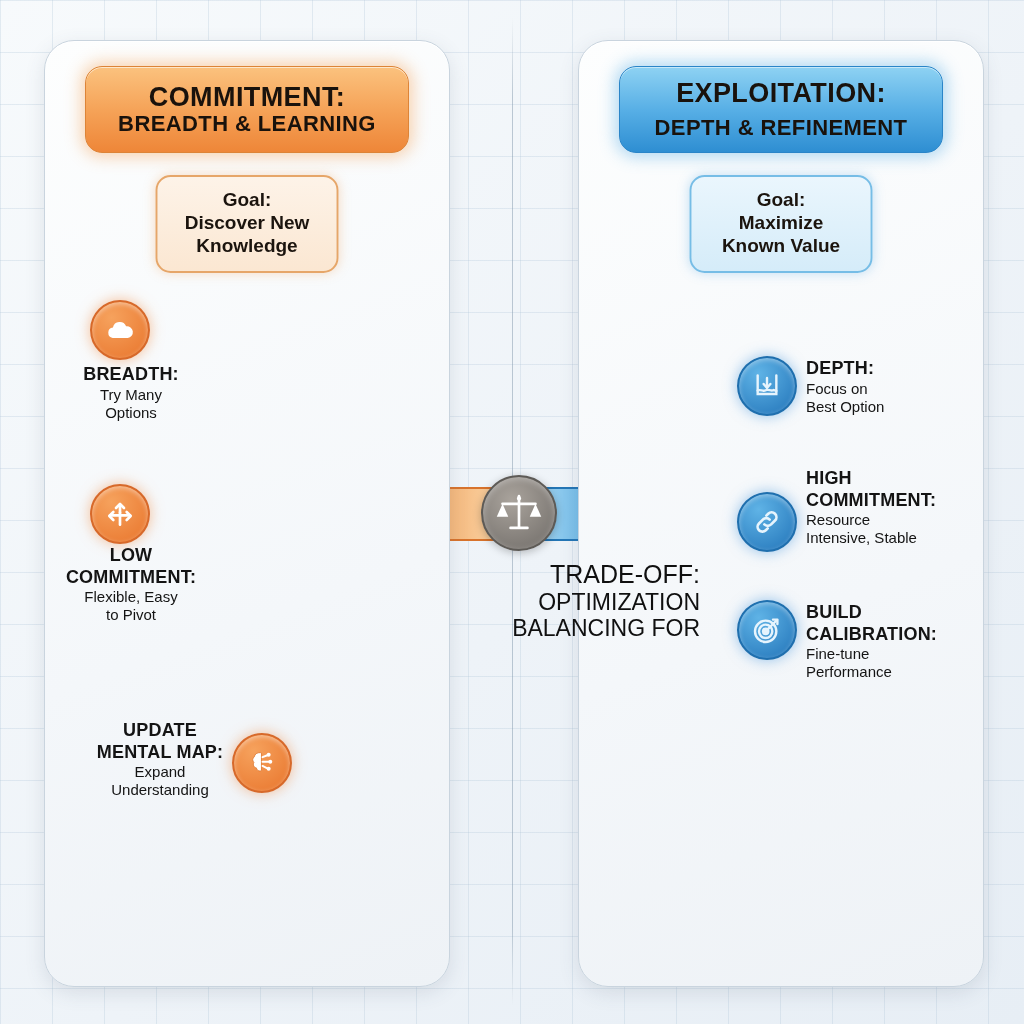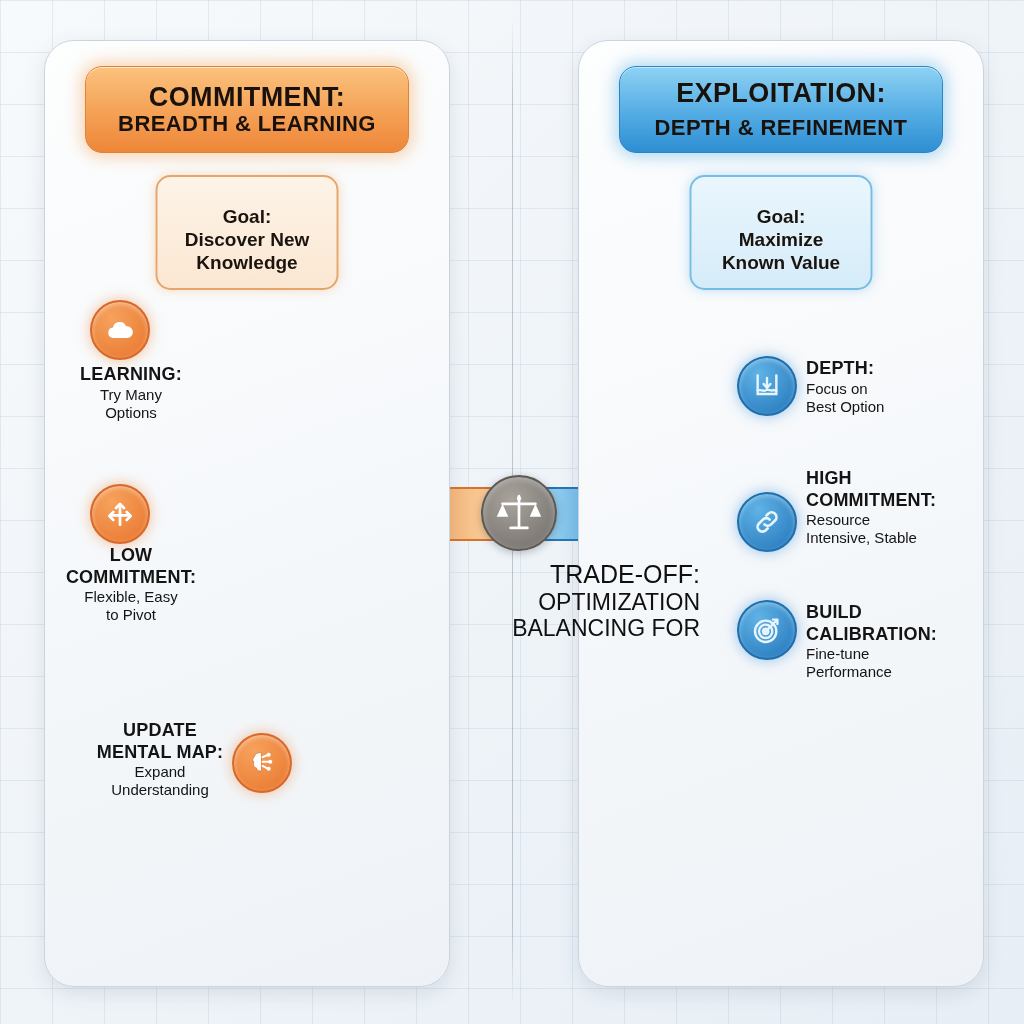--- a/index.html
+++ b/index.html
@@ -50,21 +50,21 @@
   #banner-exploitation{
     background:linear-gradient(180deg,#8ed2f3 0%,#56aee5 52%,#2e8ed2 100%);
     border:1.5px solid #2a85c8;
     box-shadow:0 0 16px 4px rgba(86,174,229,.45), inset 0 1px 0 rgba(255,255,255,.5);
     gap:8px;
   }
 
   
   .goalbox{
     position:absolute;top:134px;left:50%;transform:translateX(-50%);
-    width:167px;padding:28px 6px 13px;border-radius:15px;text-align:center;
+    width:167px;padding:11px 6px 13px;border-radius:15px;text-align:center;
     font-size:19px;font-weight:bold;line-height:1.22;color:#1b140e;
   }
   #goal-exploration{background:linear-gradient(180deg,#fdf3e8,#fbe7d2);border:2px solid #e6a669;
     box-shadow:0 0 12px rgba(240,160,90,.35);}
   #goal-exploitation{background:linear-gradient(180deg,#eaf6fd,#d5ecf9);border:2px solid #76bde6;
     box-shadow:0 0 12px rgba(90,170,225,.35);}
 
   
   .callout{position:absolute;line-height:1.2;color:#141414;}
   .callout .hd{font-size:18px;font-weight:bold;letter-spacing:.2px;}
@@ -293,21 +293,21 @@
     <svg viewBox="0 0 24 24" fill="none" stroke="#e6f4fd" stroke-width="1.8">
       <circle cx="11" cy="13" r="8"></circle>
         <circle cx="11" cy="13" r="5"></circle>
         <circle cx="11" cy="13" r="2" fill="#e6f4fd"></circle>
       <path d="M11,13 L19.5,4.5" stroke-linecap="round"></path>
       <path d="M16.5,4.2 L19.8,4.2 L19.8,7.5" stroke-linecap="round" stroke-linejoin="round"></path>
     </svg>
   </div>
 
   <div class="callout left" style="left:56px;top:364px;width:150px;">
-    <div class="hd">LEARNING:</div>
+    <div class="hd">BREADTH:</div>
     <div class="bd">Try Many<br>Options</div>
   </div>
   <div class="callout left" style="left:48px;top:545px;width:166px;">
     <div class="hd">LOW<br>COMMITMENT:</div>
     <div class="bd">Flexible, Easy<br>to Pivot</div>
   </div>
   <div class="callout right" style="left:806px;top:358px;width:160px;">
     <div class="hd">DEPTH:</div>
     <div class="bd">Focus on<br>Best Option</div>
   </div>

